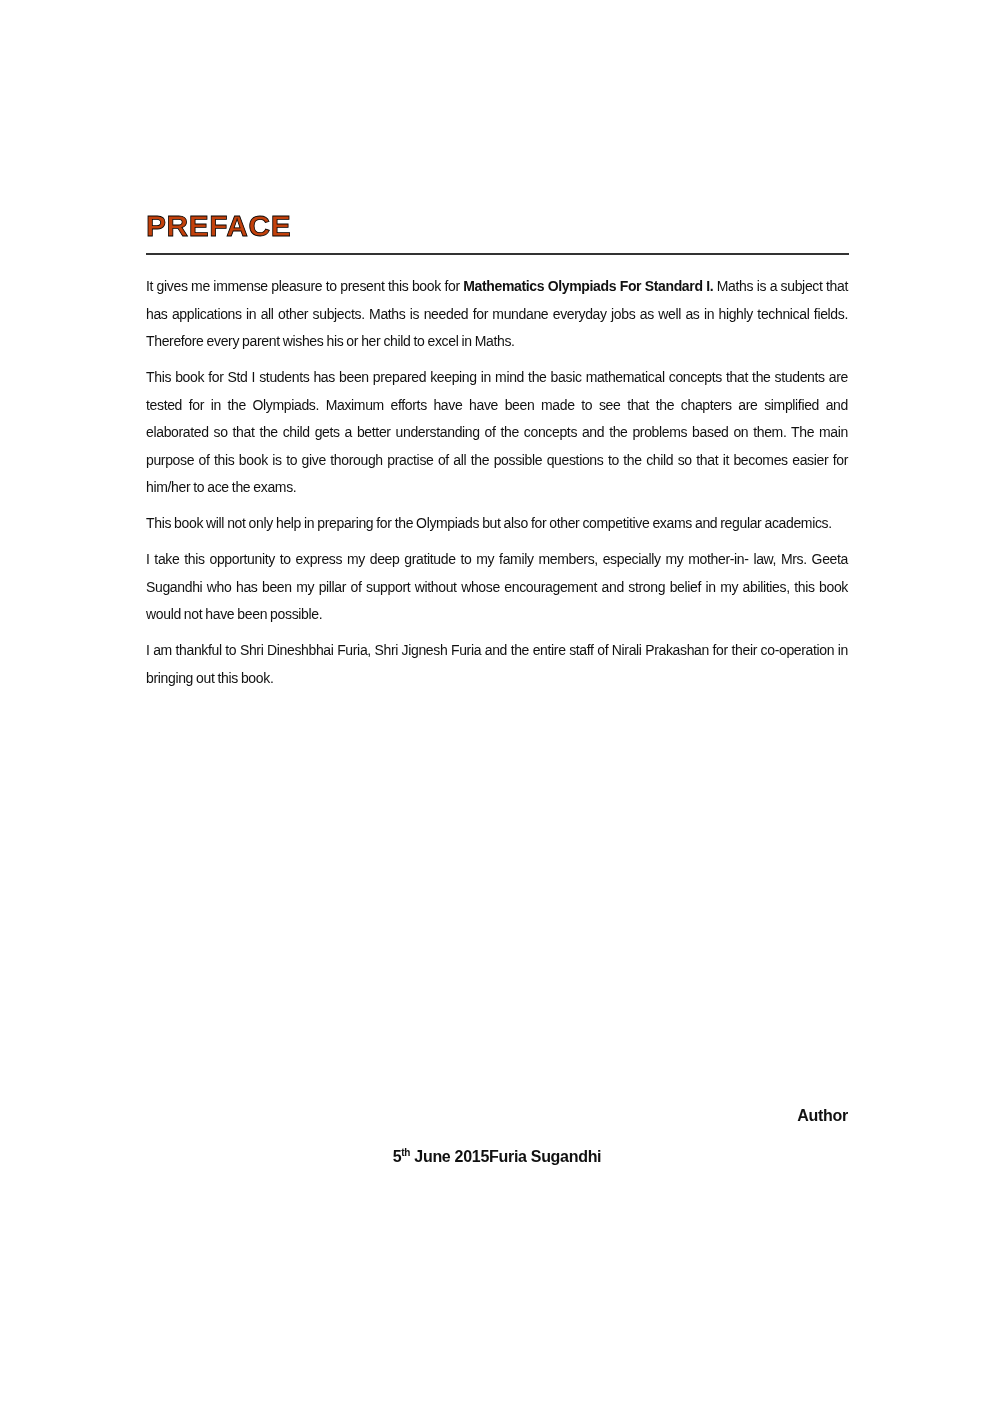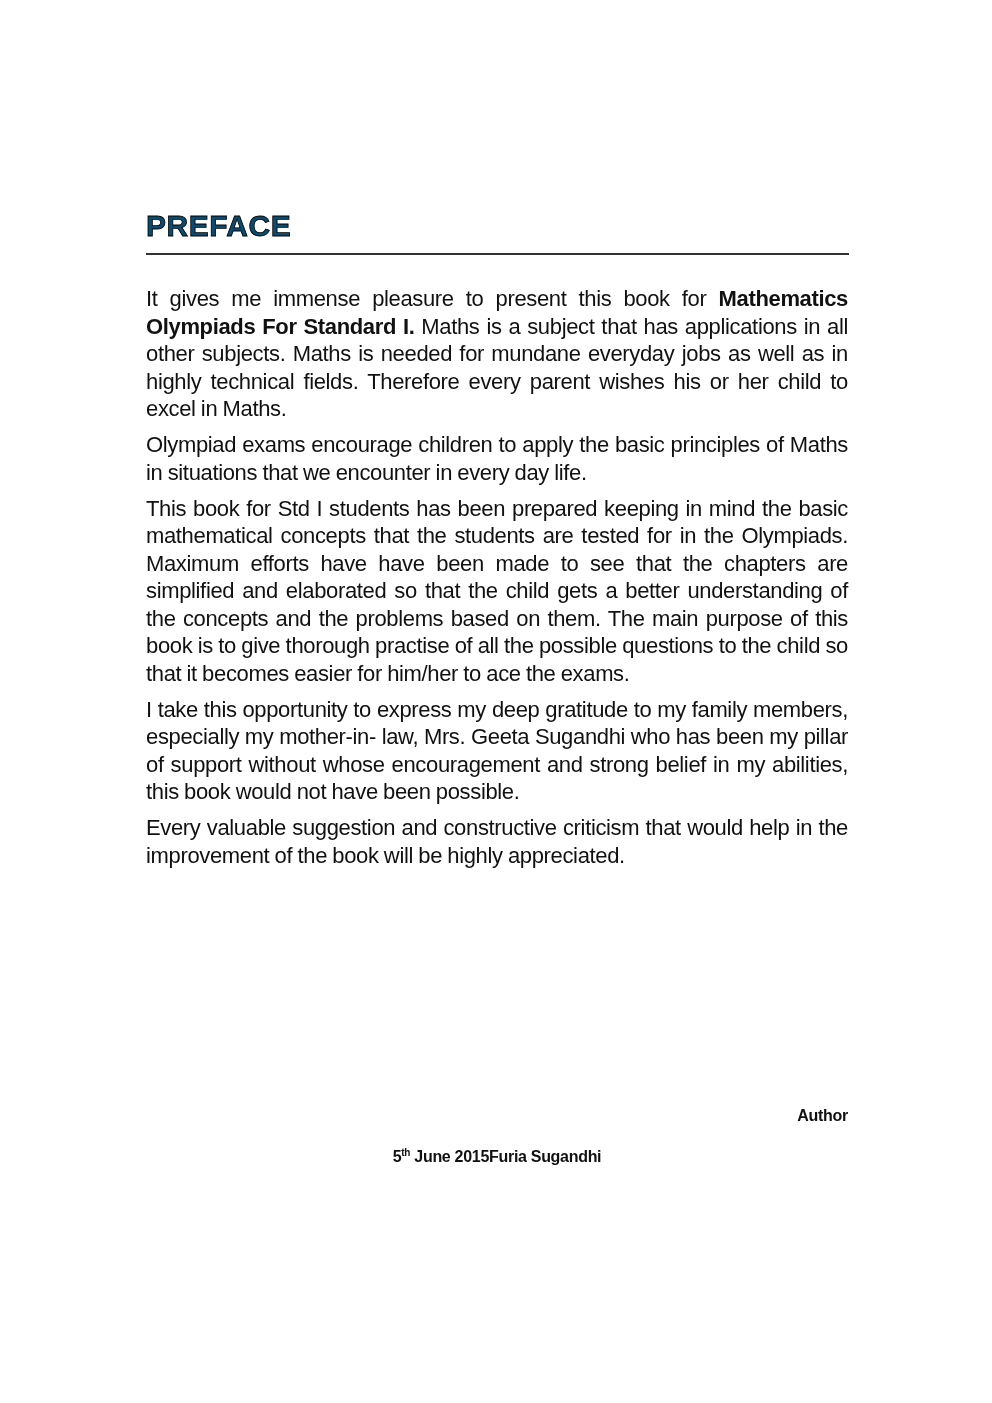--- a/index.html
+++ b/index.html
@@ -21,34 +21,34 @@
       top: 208px;
       width: 702px;
     }
     .heading {
       font-family: "Liberation Sans", sans-serif;
       font-weight: 900;
       font-size: 30px;
       letter-spacing: 0.5px;
       line-height: 36px;
       margin: 0;
-      color: #0c4a6e;
+      color: #c2410c;
       -webkit-text-stroke: 0.8px #000;
     }
     .rule {
       height: 0;
       border: none;
       border-top: 2px solid #333;
       margin: 9px 0 0 0;
       width: 703px;
     }
     .body-text {
-      margin-top: 30px;
+      margin-top: 18px;
       font-family: "Liberation Sans Narrow", "Liberation Sans", sans-serif;
-      font-size: 22px;
+      font-size: 14px;
       line-height: 27.5px;
       letter-spacing: -0.35px;
       word-spacing: -0.5px;
     }
     .para {
       margin: 0 0 8.5px 0;
       text-align: justify;
     }
     .para b {
       font-weight: bold;
@@ -84,24 +84,24 @@
   </style>
 </head>
 <body>
 
 <div class="page">
   <h1 class="heading">PREFACE</h1>
   <hr class="rule">
 
   <div class="body-text">
     <p class="para"><span>It gives me immense pleasure to present this book for </span><b>Mathematics Olympiads For Standard I.</b><span> Maths is a subject that has applications in all other subjects. Maths is needed for mundane everyday jobs as well as in highly technical fields. Therefore every parent wishes his or her child to excel in Maths.</span></p>
-    <p class="para">Olympiad exams encourage children  to apply the basic principles of Maths in situations that we encounter in every day life.</p>
     <p class="para">This book for Std I students has been prepared keeping in mind the basic mathematical concepts that the students are tested for in the Olympiads. Maximum efforts have have been made to see that the chapters are simplified and elaborated so that the child gets a better understanding of the concepts and the problems based on them. The main purpose of this book is to give thorough practise of all the possible questions to the child so that it becomes easier for him/her to ace the exams.</p>
+    <p class="para">This book will not only help in preparing for the Olympiads but also for other competitive exams and regular academics.</p>
     <p class="para">I take  this opportunity to express my deep gratitude to my family members, especially my mother-in- law, Mrs. Geeta Sugandhi who has been my pillar of support without whose encouragement and strong belief in my abilities, this book would not have been possible.</p>
-    <p class="para">Every valuable suggestion and constructive criticism that would help in the improvement of the book will be highly appreciated.</p>
+    <p class="para">I am thankful to Shri Dineshbhai Furia, Shri Jignesh Furia and the entire staff of Nirali Prakashan for their co-operation in bringing out this book.</p>
   </div>
 </div>
 
 <div class="sign-block" style="top:1107px;">
   <div class="author-label">Author</div>
   <div class="sign-row">
     <div><span>5</span><sup>th</sup><span> June 2015</span></div>
     <div>Furia Sugandhi</div>
   </div>
 </div>

